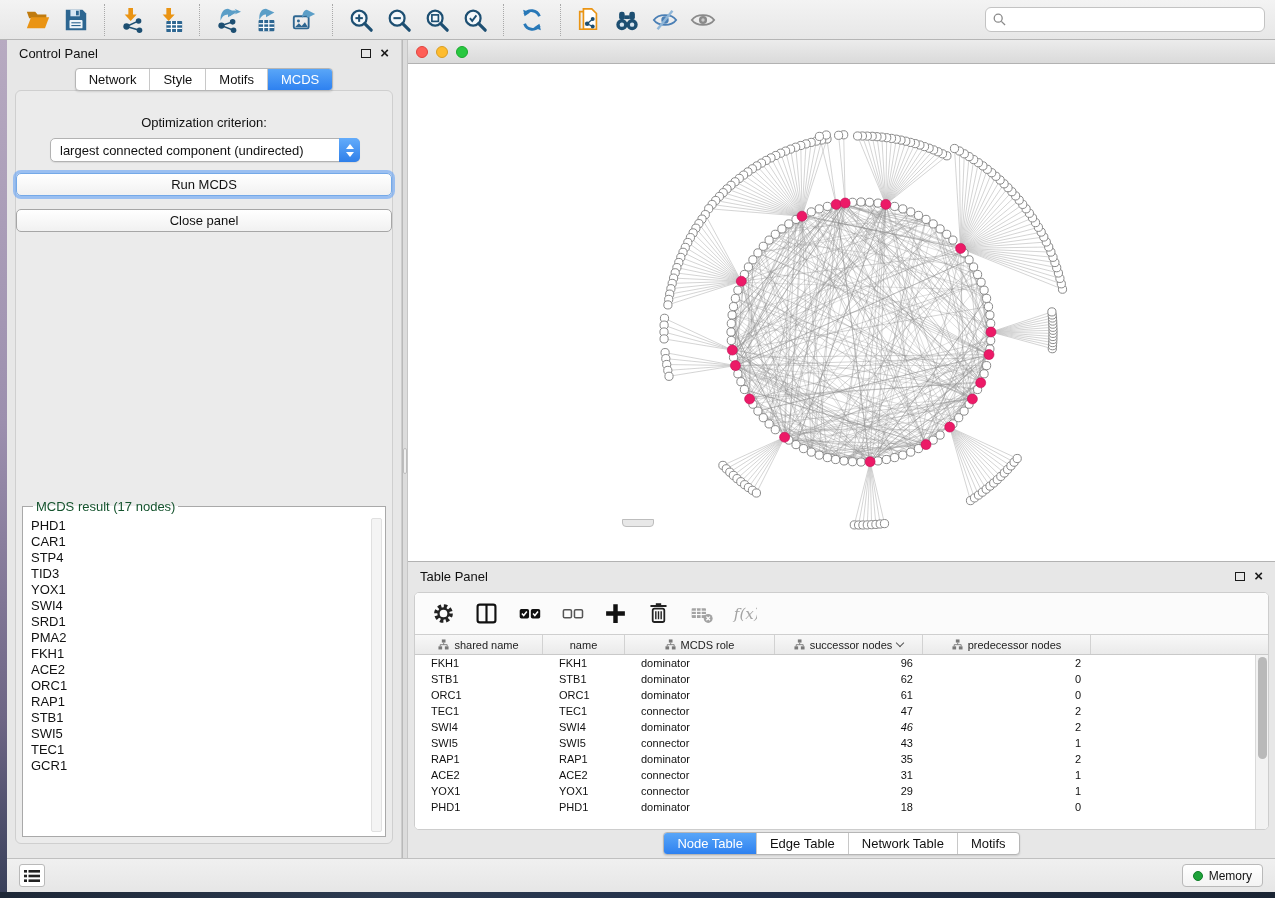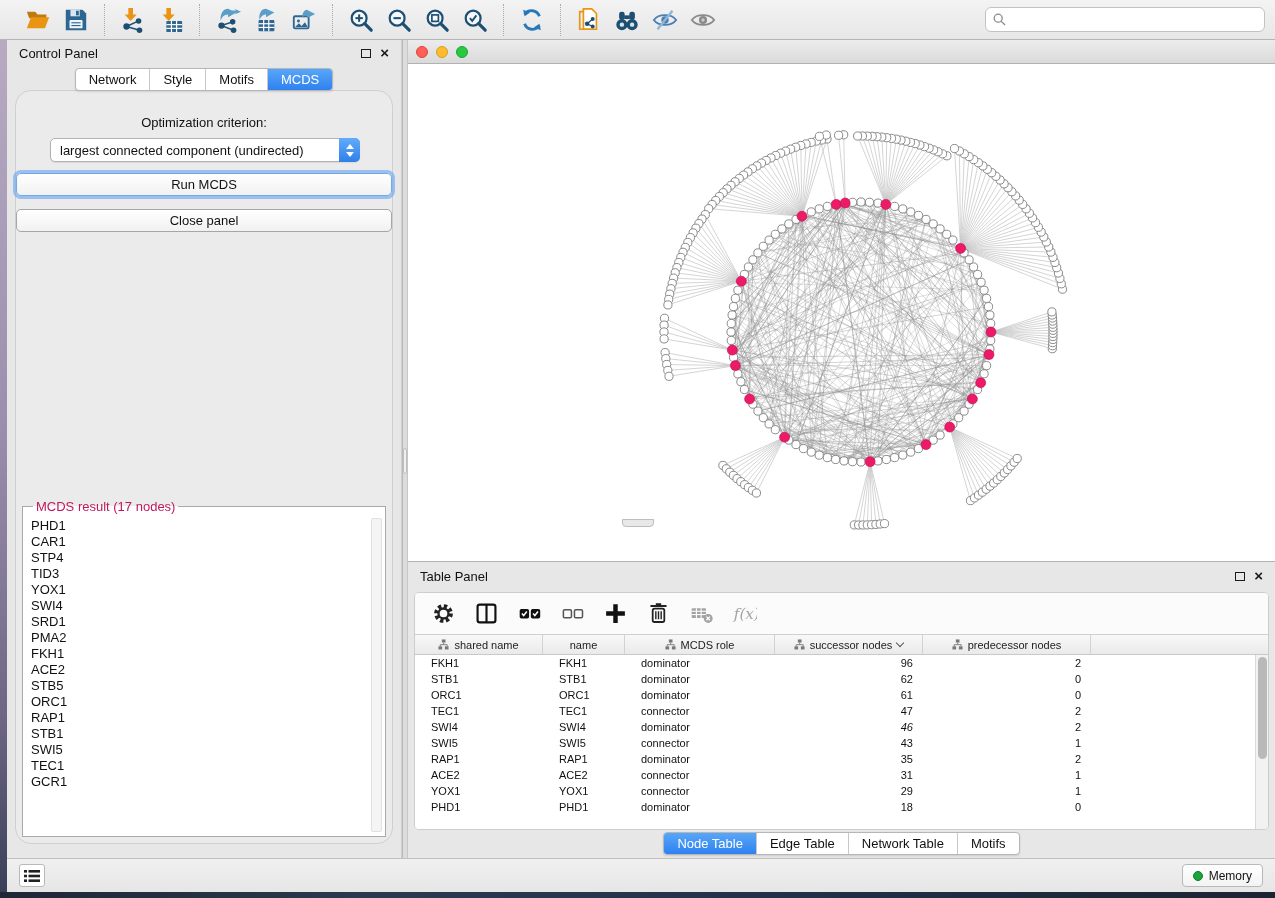--- a/index.html
+++ b/index.html
@@ -38,38 +38,38 @@
 
   .seg{display:inline-flex;background:#fff;border:1px solid #b6b6b6;border-radius:4px;overflow:hidden;
     box-shadow:0 1px 2px rgba(0,0,0,.12);}
   .segbtn{border:none;background:transparent;padding:3px 13px;font-size:13px;color:#111;
     border-left:1px solid #c8c8c8;cursor:default;font-family:inherit;}
   .segbtn:first-child{border-left:none;}
   .segbtn.active{background:linear-gradient(#59a6f8,#2e81f0);color:#fff;}
   #cp-tabs-row{position:absolute;left:0;top:28px;width:100%;text-align:center;z-index:3;}
 
   #cp-inner{position:absolute;left:8px;right:8px;top:50px;bottom:14px;background:#ebebeb;
-    border:1px solid #cfcfcf;border-radius:16px;}
+    border:1px solid #cfcfcf;border-radius:6px;}
   #opt-label{margin-top:24px;text-align:center;font-size:13px;color:#111;}
   #dropdown{position:relative;margin:8px 32px 0 34px;height:24px;background:#fff;border:1px solid #b2b2b2;
     border-radius:5px;display:flex;align-items:center;padding-left:9px;font-size:13px;color:#111;
     box-shadow:0 1px 1px rgba(0,0,0,.08);}
   #dd-cap{position:absolute;right:-1px;top:-1px;bottom:-1px;width:21px;border-radius:0 5px 5px 0;
     background:linear-gradient(#63acfb,#2f7fe9);display:flex;flex-direction:column;align-items:center;
     justify-content:center;gap:3px;}
   .tri-up{width:0;height:0;border-left:4px solid transparent;border-right:4px solid transparent;border-bottom:5px solid #fff;}
   .tri-dn{width:0;height:0;border-left:4px solid transparent;border-right:4px solid transparent;border-top:5px solid #fff;}
   #cp-buttons{margin-top:11px;text-align:center;display:flex;justify-content:center;gap:13px;flex-direction:column;}
   .btn{background:linear-gradient(#ffffff,#f1f1f1);border:1px solid #a6a6a6;border-radius:5px;
     font-size:13px;color:#111;padding:3px 15px;font-family:inherit;cursor:default;}
   .btn.focused{box-shadow:0 0 0 3px rgba(110,168,245,.65);border-color:#74a9e8;}
 
   #mcds-fieldset{position:absolute;left:6px;right:6px;top:408px;bottom:6px;background:#fff;
     border:1px solid #a9a9a9;margin:0;padding:4px 0 0 8px;}
-  #mcds-fieldset legend{font-size:13px;color:#be185d;padding:0 3px;margin-left:2px;}
+  #mcds-fieldset legend{font-size:13px;color:#14532d;padding:0 3px;margin-left:2px;}
   #mcds-list{list-style:none;margin:0;padding:0;font-size:13px;line-height:16px;color:#111;}
   #mcds-scroll{position:absolute;right:3px;top:4px;bottom:4px;width:11px;background:#f4f4f4;
     border:1px solid #e0e0e0;border-radius:2px;}
 
   
   #v-splitter{position:absolute;left:402px;top:40px;width:6px;bottom:40px;background:#dcdcdc;
     border-left:1px solid #b9b9b9;border-right:1px solid #c6c6c6;}
   #v-handle{position:absolute;left:0;top:408px;width:4px;height:26px;background:#efefef;
     border:1px solid #bdbdbd;border-radius:2px;}
 
@@ -334,21 +334,20 @@
             <li>PHD1</li>
             <li>CAR1</li>
             <li>STP4</li>
             <li>TID3</li>
             <li>YOX1</li>
             <li>SWI4</li>
             <li>SRD1</li>
             <li>PMA2</li>
             <li>FKH1</li>
             <li>ACE2</li>
-            <li>STB5</li>
             <li>ORC1</li>
             <li>RAP1</li>
             <li>STB1</li>
             <li>SWI5</li>
             <li>TEC1</li>
             <li>GCR1</li>
           </ul>
         <div id="mcds-scroll"></div>
       </fieldset>
     </div>

